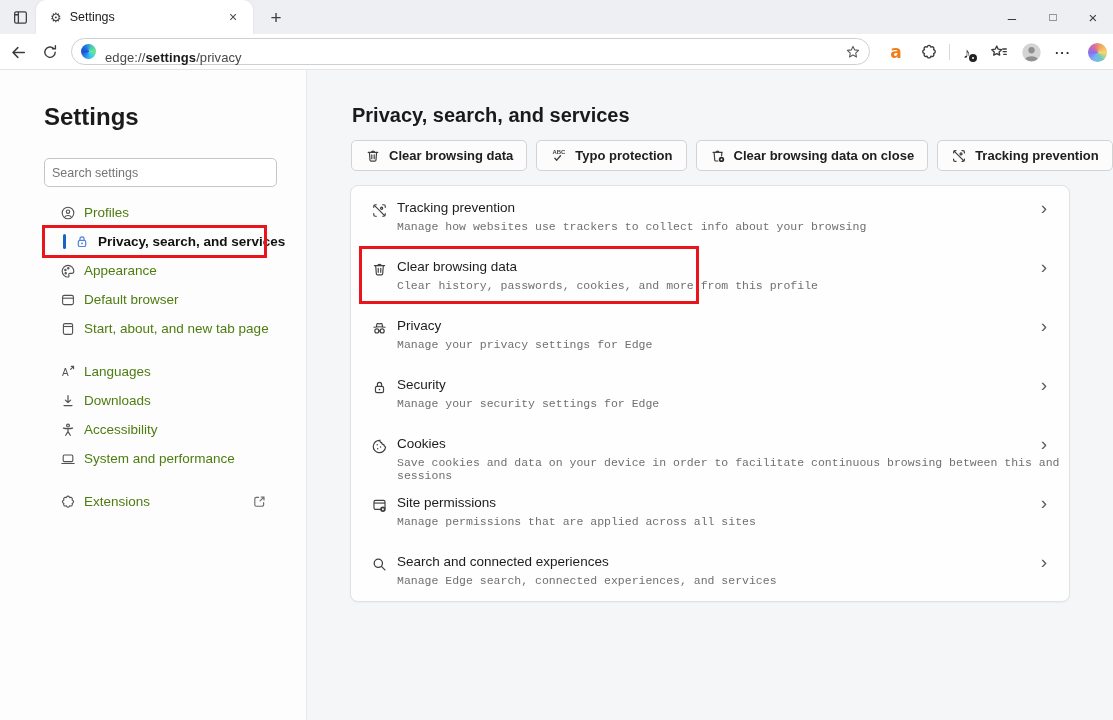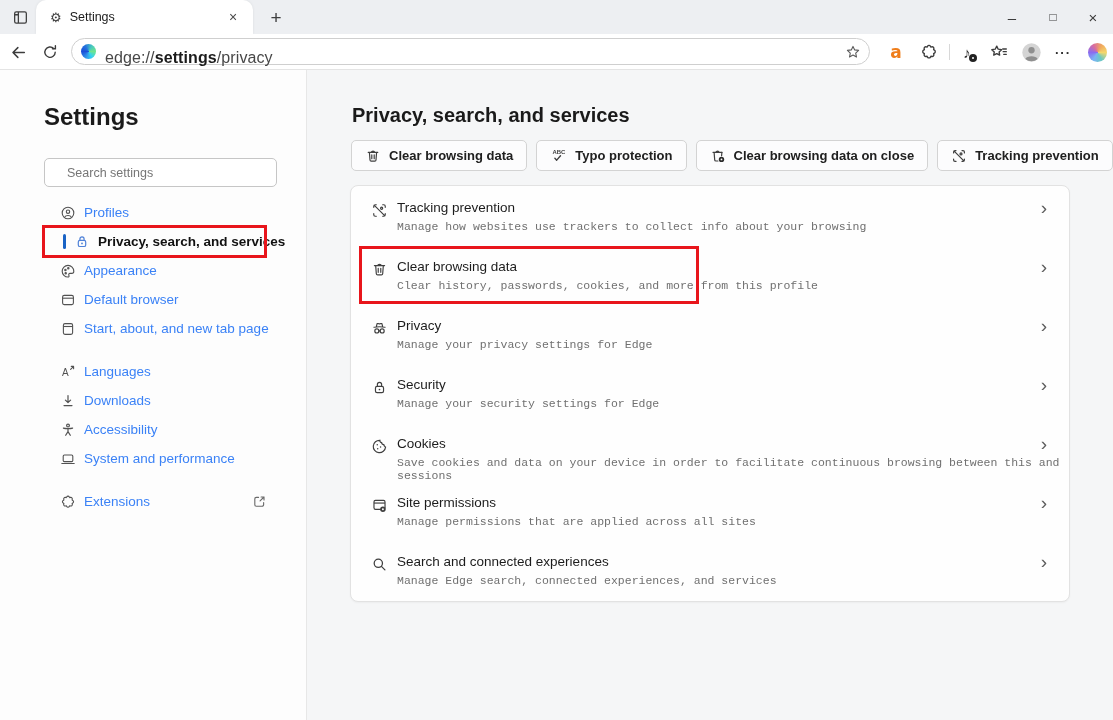--- a/index.html
+++ b/index.html
@@ -22,48 +22,48 @@
   #win-min{left:992px;font-size:15px;}
   #win-max{left:1033px;font-size:12px;}
   #win-close{left:1073px;font-size:15px;}
   
   #toolbar{left:0;top:34px;width:1113px;height:36px;background:#fff;border-bottom:1px solid #e4e4e4;box-sizing:border-box;}
   .tbtn{top:4px;width:28px;height:28px;display:flex;align-items:center;justify-content:center;border-radius:6px;}
   #urlbar{left:71px;top:4px;width:799px;height:27px;border:1px solid #cfcfcf;border-radius:14px;background:#fff;
           display:flex;align-items:center;padding:0 8px 0 9px;box-sizing:border-box;}
   #edge-favicon{width:15px;height:15px;border-radius:50%;
      background:conic-gradient(from 150deg,#35d2f2,#2f8ce8,#1b4fd8,#2573dd,#47c8c0,#6fe48e,#35d2f2);margin-right:9px;}
-  #url-text{font-size:16px;color:#474747;letter-spacing:.1px;margin-top:12px;}
+  #url-text{font-size:13px;color:#474747;letter-spacing:.1px;margin-top:12px;}
   #url-text .host{font-weight:700;color:#1b1b1b;}
   #url-star{margin-left:auto;}
   .ticon{top:5px;width:26px;height:26px;display:flex;align-items:center;justify-content:center;border-radius:6px;}
   #amazon-ic{left:883px;color:#ef7d1a;font-weight:700;font-size:17px;font-family:"DejaVu Sans",sans-serif;}
   #ext-ic{left:916px;}
   #tb-divider{left:949px;top:10px;width:1px;height:16px;background:#d8d8d8;}
   #media-ic{left:954px;font-size:15px;color:#2d2d2d;position:absolute;}
   #media-ic .badge{position:absolute;right:3px;bottom:3px;width:8px;height:8px;border-radius:50%;background:#222;}
   #media-ic .badge::after{content:"";position:absolute;left:3px;top:3px;width:2px;height:2px;border-radius:50%;background:#fff;}
   #fav-ic{left:986px;}
   #avatar-ic{left:1018px;}
   #more-ic{left:1050px;font-size:13px;letter-spacing:1px;color:#2d2d2d;font-weight:700;}
   #copilot-ic{left:1084px;}
   #copilot-ic .disc{width:19px;height:19px;border-radius:50%;
      background:conic-gradient(from 210deg,#7ab3f5,#8a6cf0,#d96c9f,#f0a95e,#f5d76c,#6cc9c2,#7ab3f5);}
   
   #app{left:0;top:70px;width:1113px;height:650px;display:flex;}
   #sidebar{width:307px;height:650px;background:#fdfdfd;border-right:1px solid #e7e7e7;box-sizing:border-box;position:relative;}
   #sidebar-title{position:absolute;left:44px;top:33px;font-size:24px;font-weight:700;color:#1b1b1b;}
   #search-settings{position:absolute;left:44px;top:88px;width:233px;height:29px;box-sizing:border-box;
-      border:1px solid #c6c6c6;border-radius:5px;background:#fff;padding:0 22px;font-size:12.5px;
+      border:1px solid #c6c6c6;border-radius:5px;background:#fff;padding:0 7px;font-size:12.5px;
       font-family:"Liberation Sans",sans-serif;color:#1b1b1b;}
   #search-settings::placeholder{color:#767676;}
   #nav{position:absolute;left:44px;top:128px;width:233px;}
   .nav-item{height:29px;display:flex;align-items:center;padding-left:16px;box-sizing:border-box;cursor:default;position:relative;}
   .nav-item .nicon{width:16px;height:16px;margin-right:8px;flex:none;}
-  .nav-item .nlabel{font-size:13.5px;color:#3b82f6;white-space:nowrap;}
+  .nav-item .nlabel{font-size:13.5px;color:#4d7c0f;white-space:nowrap;}
   .nav-item.active{padding-left:30px;}
   .nav-item.active .nlabel{font-weight:700;color:#111;}
   .group-gap{margin-top:14px;}
   #active-bar{position:absolute;left:19px;top:36px;width:3px;height:15px;border-radius:2px;background:#1a63c5;}
   #sidebar-highlight{position:absolute;left:-2px;top:27px;width:225px;height:33px;border:3px solid #e8151b;box-sizing:border-box;}
   .ext-link{margin-left:auto;margin-right:10px;}
   
   #content{flex:1;height:650px;background:#f5f6f7;position:relative;}
   #page-heading{position:absolute;left:45px;top:34px;font-size:20px;font-weight:700;color:#1a1a1a;}
   #action-row{position:absolute;left:44px;top:70px;display:flex;gap:9px;}

